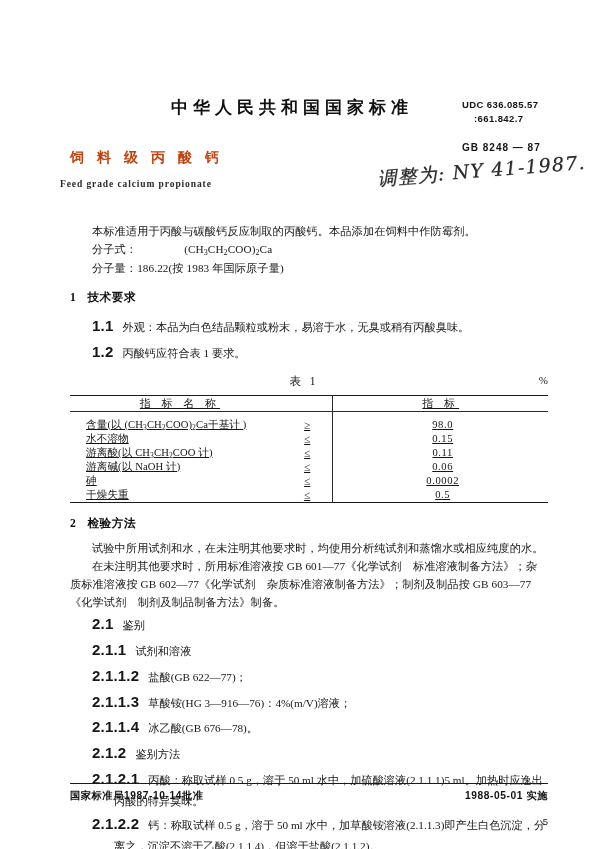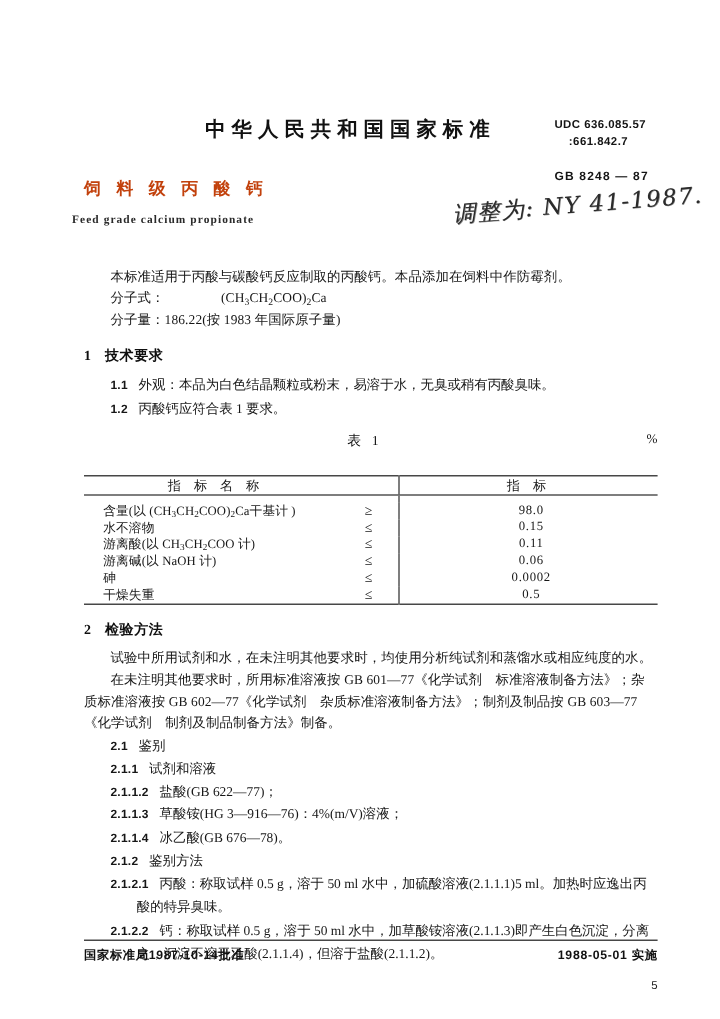--- a/index.html
+++ b/index.html
@@ -131,21 +131,21 @@
   }
   .sec-head .num { margin-right: 11px; }
   .sub {
     font-size: 11.2px;
     line-height: 1.72;
     color: #161616;
   }
   .sub .num {
     font-family: "Liberation Sans", "DejaVu Sans", sans-serif;
     font-weight: bold;
-    font-size: 10px;
+    font-size: 15px;
     letter-spacing: 0.2px;
   }
   .sub .txt { margin-left: 9px; }
   sub {
     font-size: 0.72em;
     vertical-align: -0.22em;
   }
   .mono-ish {
     font-family: "Liberation Serif", "DejaVu Serif", serif;
     margin-left: 47px;
@@ -166,23 +166,24 @@
   .unit-mark {
     position: absolute;
     right: 0;
     top: 0;
     font-size: 11px;
     color: #161616;
   }
   table.spec {
     width: 100%;
     border-collapse: collapse;
-    margin-top: 21px;
+    margin-top: 6px;
     font-size: 10.6px;
     color: #161616;
+    text-decoration: underline;
   }
   table.spec th, table.spec td {
     padding: 0;
     font-weight: normal;
   }
   .rule-top { border-top: 1.6px solid #1b1b1b; }
   .rule-mid { border-bottom: 0.9px solid #2a2a2a; }
   .rule-bot { border-bottom: 1.6px solid #1b1b1b; }
   .hdr-row td {
     text-align: center;

